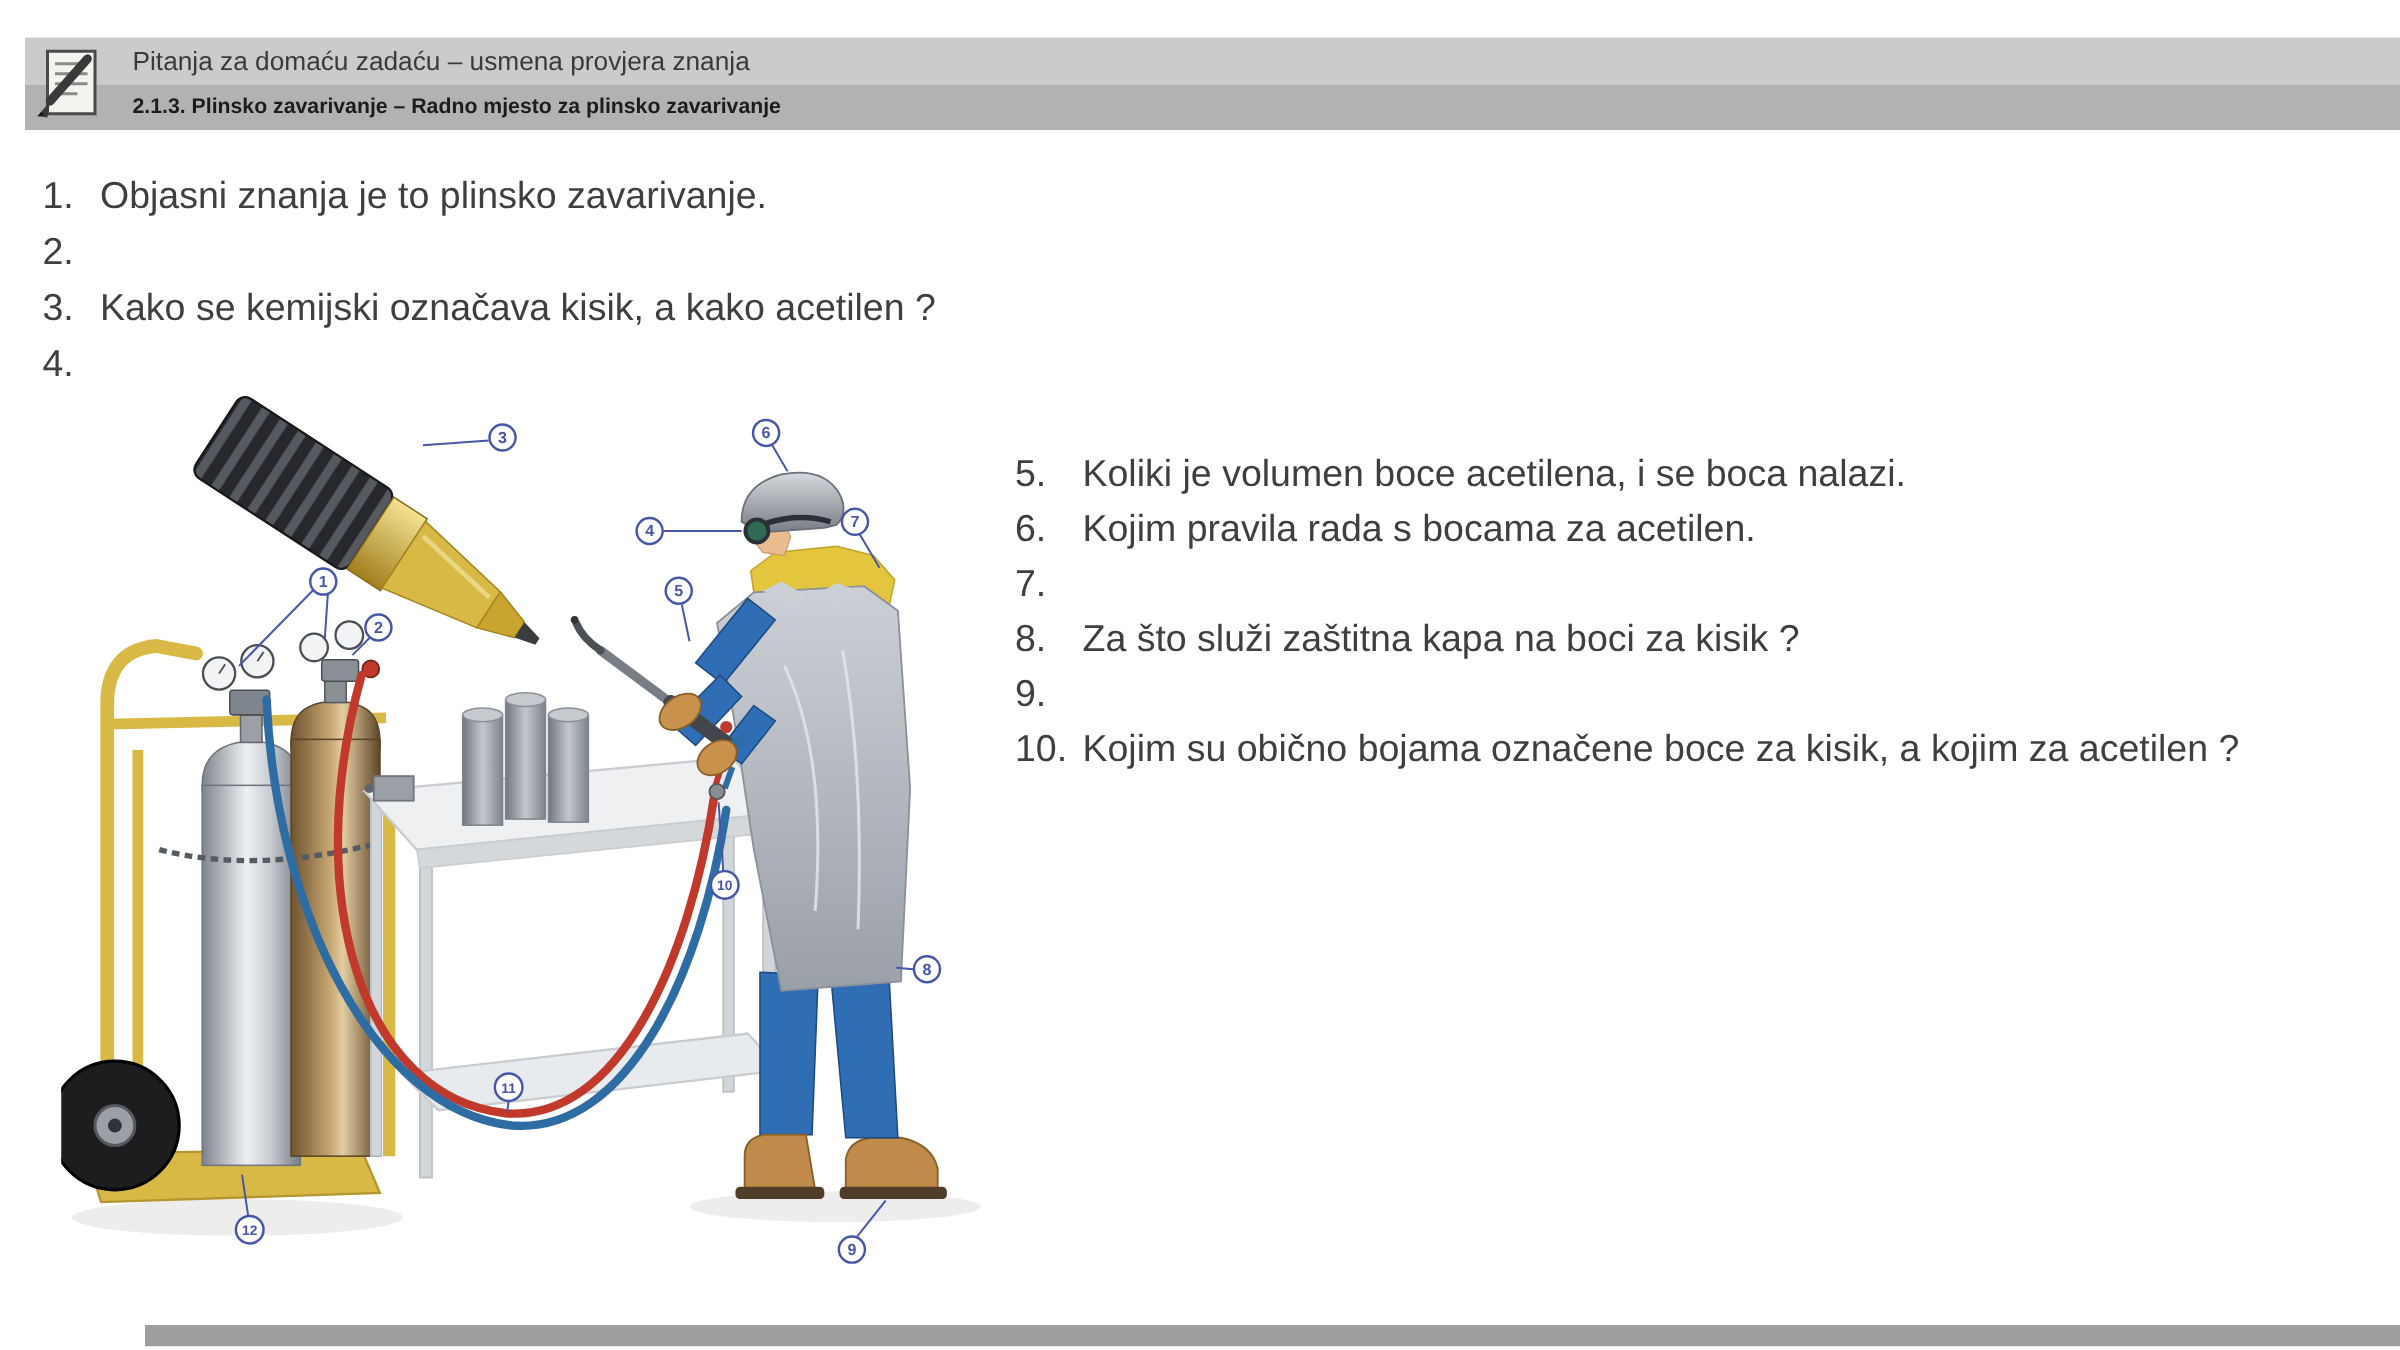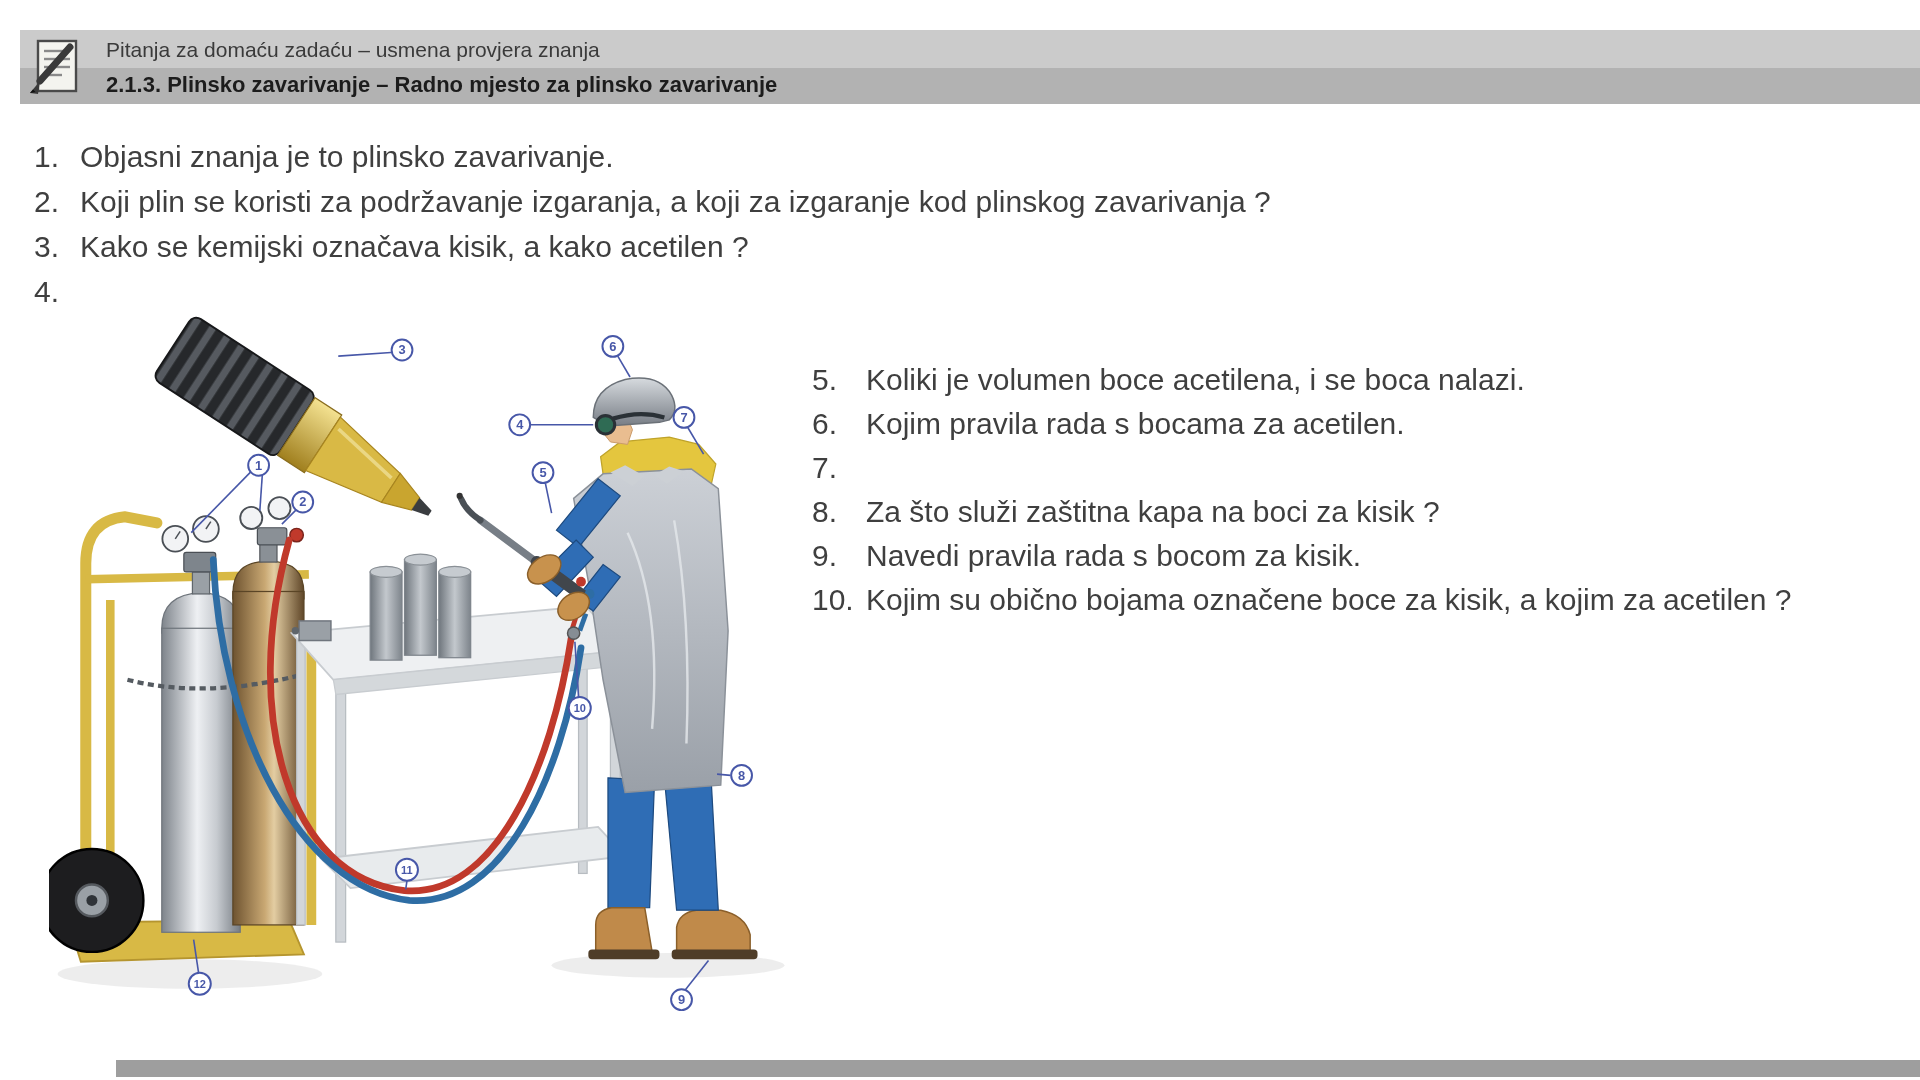--- a/index.html
+++ b/index.html
@@ -11,21 +11,21 @@
   *{box-sizing:border-box}
   html,body{margin:0;padding:0}
   body{width:1920px;height:1080px;position:relative;background:#fff;
        font-family:"Liberation Sans",sans-serif;overflow:hidden}
 
   .header-bar{position:absolute;left:20px;top:30px;right:0;height:74px}
   .header-row{position:absolute;left:0;right:0;padding-left:86px}
   .row1{top:0;height:38px;background:var(--header-bar-light)}
   .row1 span{font-size:21px;line-height:40px;color:#3a3a3a;display:inline-block}
   .row2{top:38px;height:36px;background:var(--header-bar-dark)}
-  .row2 span{font-size:22px;line-height:34px;font-weight:bold;color:var(--title-dark);display:inline-block}
+  .row2 span{font-size:17px;line-height:34px;font-weight:bold;color:var(--title-dark);display:inline-block}
   .header-icon{position:absolute;left:6px;top:5px}
 
   .questions-top{position:absolute;left:34px;top:134px;width:1560px}
   .questions-right{position:absolute;left:812px;top:358px;width:1100px}
   .qrow{display:flex;font-size:30px;color:var(--text-dark)}
   .questions-top .qrow{line-height:45px}
   .questions-right .qrow{line-height:44px}
   .qnum{flex:none;width:46px}
   .questions-right .qnum{width:54px}
 
@@ -69,21 +69,20 @@
     </svg>
   </div>
 
   <div class="questions-top">
     <div class="qrow">
       <span class="qnum">1.</span>
       <span class="qtext">Objasni znanja je to plinsko zavarivanje.</span>
     </div>
     <div class="qrow">
       <span class="qnum">2.</span>
-      <span class="qtext">Koji plin se koristi za podržavanje izgaranja, a koji za izgaranje kod plinskog zavarivanja ?</span>
     </div>
     <div class="qrow">
       <span class="qnum">3.</span>
       <span class="qtext">Kako se kemijski označava kisik, a kako acetilen ?</span>
     </div>
     <div class="qrow">
       <span class="qnum">4.</span>
     </div>
   </div>
 
@@ -98,21 +97,20 @@
     </div>
     <div class="qrow">
       <span class="qnum">7.</span>
     </div>
     <div class="qrow">
       <span class="qnum">8.</span>
       <span class="qtext">Za što služi zaštitna kapa na boci za kisik ?</span>
     </div>
     <div class="qrow">
       <span class="qnum">9.</span>
-      <span class="qtext">Navedi pravila rada s bocom za kisik.</span>
     </div>
     <div class="qrow">
       <span class="qnum">10.</span>
       <span class="qtext">Kojim su obično bojama označene boce za kisik, a kojim za acetilen ?</span>
     </div>
   </div>
 
   <svg class="illustration" width="760" height="711" viewBox="0 0 620 580">
     <defs>
       <pattern id="ribs" width="14" height="64" patternUnits="userSpaceOnUse">

